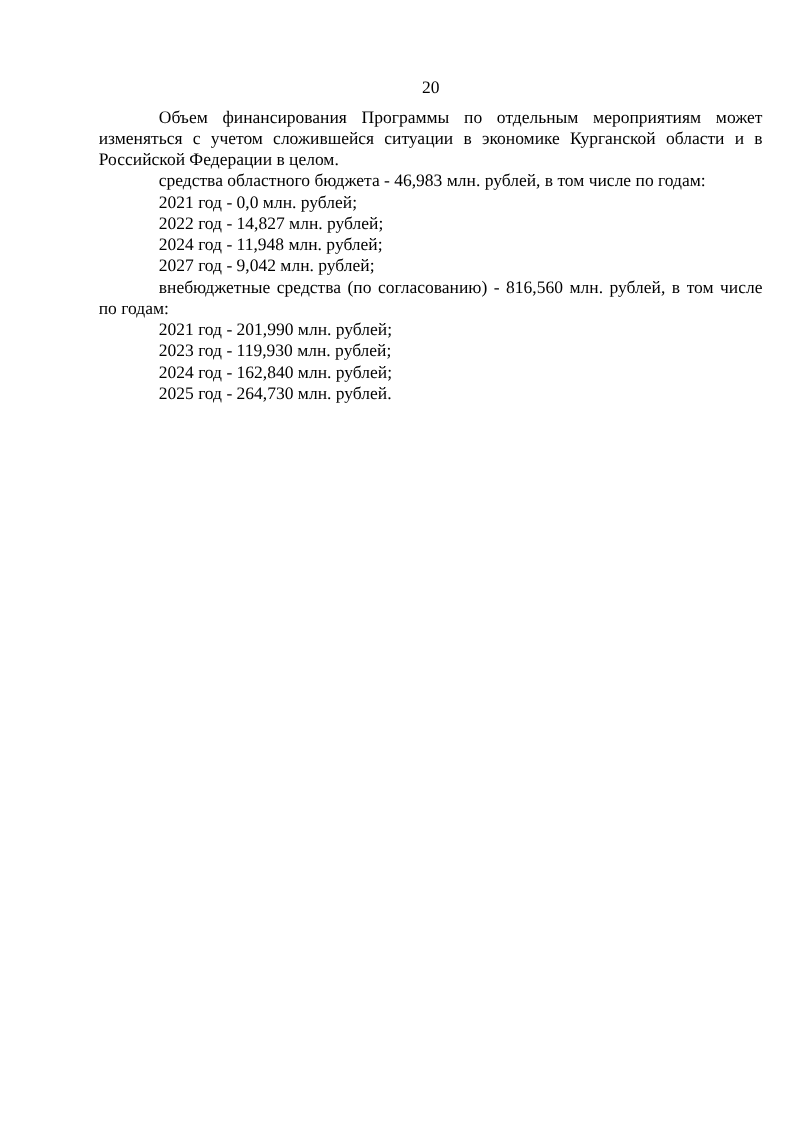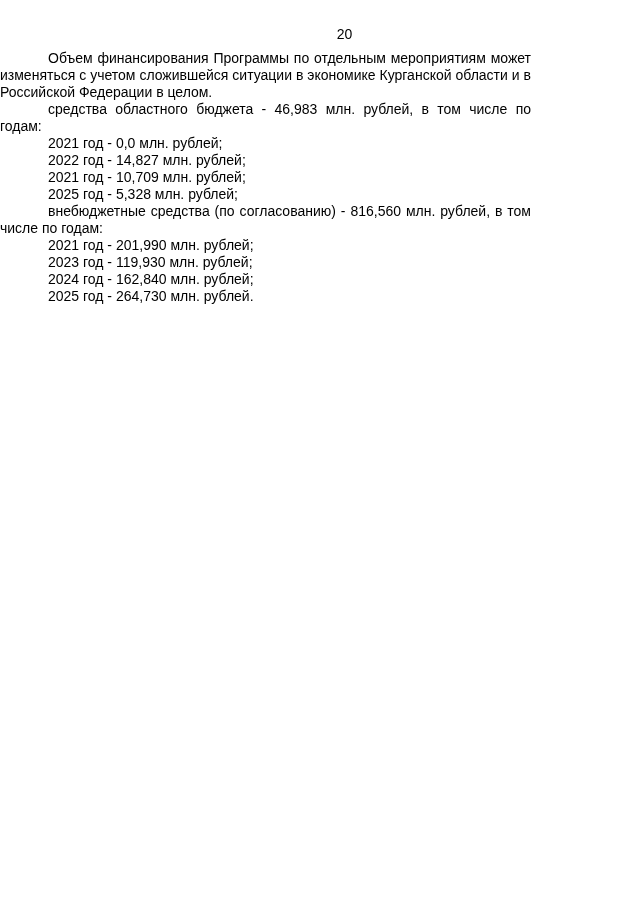--- a/index.html
+++ b/index.html
@@ -6,55 +6,56 @@
     margin: 0;
     padding: 0;
     background: #ffffff;
   }
   .page {
     position: relative;
     width: 640px;
     height: 905px;
     background: #ffffff;
     overflow: hidden;
-    font-family: Liberation Sans, sans-serif;
+    font-family: Liberation Serif, serif;
     font-size: 14px;
     line-height: 17px;
     color: #000000;
     box-sizing: border-box;
-    padding-top: 26px;
+    padding-top: 62px;
   }
   .page-number {
     width: 531px;
     margin-left: 79px;
     text-align: center;
   }
   .content {
     margin-top: 7px;
+    margin-left: 79px;
     width: 531px;
   }
   .para {
     margin: 0;
     padding: 0;
     text-indent: 48px;
     text-align: justify;
   }
 </style>
 </head>
 <body>
 
 <div class="page">
   <div class="page-number">20</div>
 
   <div class="content">
     <p class="para">Объем финансирования Программы по отдельным мероприятиям может изменяться с учетом сложившейся ситуации в экономике Курганской области и в Российской Федерации в целом.</p>
     <p class="para">средства областного бюджета - 46,983 млн. рублей, в том числе по годам:</p>
     <p class="para">2021 год - 0,0 млн. рублей;</p>
     <p class="para">2022 год - 14,827 млн. рублей;</p>
-    <p class="para">2021 год - 10,709 млн. рублей;</p>
-    <p class="para">2025 год - 5,328 млн. рублей;</p>
+    <p class="para">2024 год - 11,948 млн. рублей;</p>
+    <p class="para">2027 год - 9,042 млн. рублей;</p>
     <p class="para">внебюджетные средства (по согласованию) - 816,560 млн. рублей, в том числе по годам:</p>
     <p class="para">2021 год - 201,990 млн. рублей;</p>
     <p class="para">2023 год - 119,930 млн. рублей;</p>
     <p class="para">2024 год - 162,840 млн. рублей;</p>
     <p class="para">2025 год - 264,730 млн. рублей.</p>
   </div>
 </div>
 
 </body></html>

